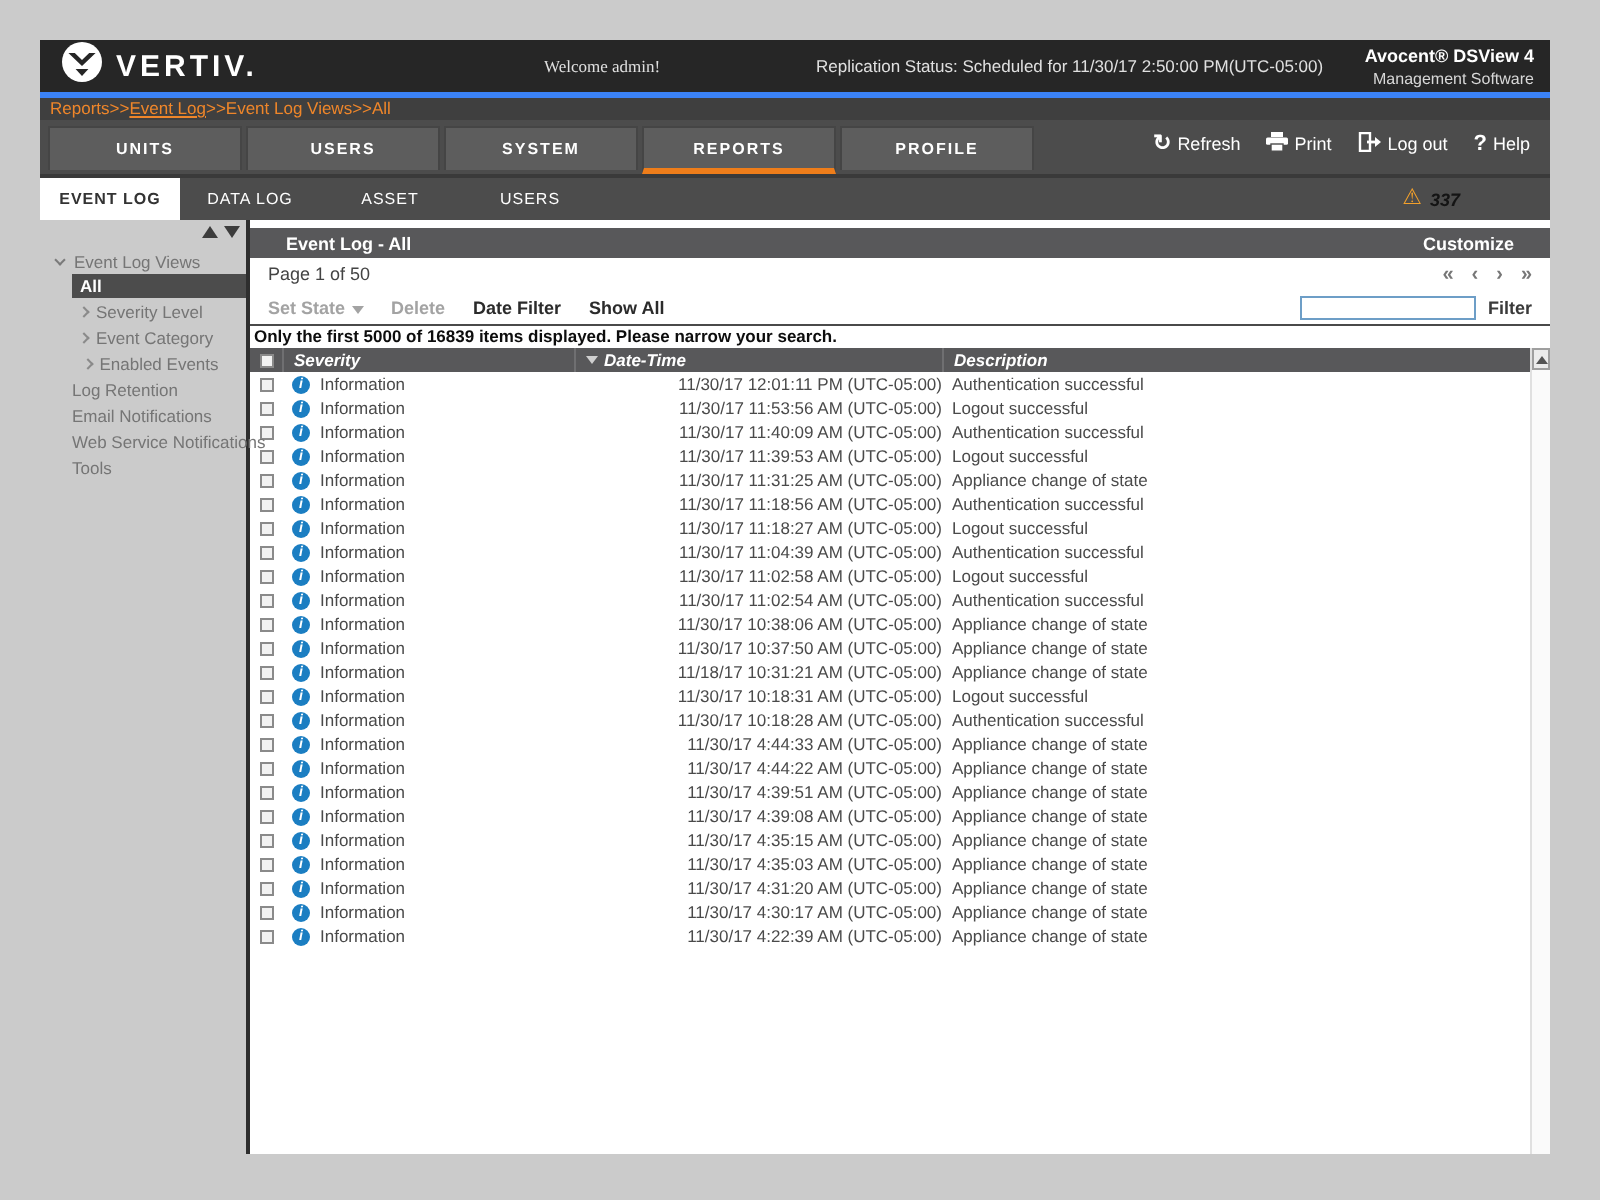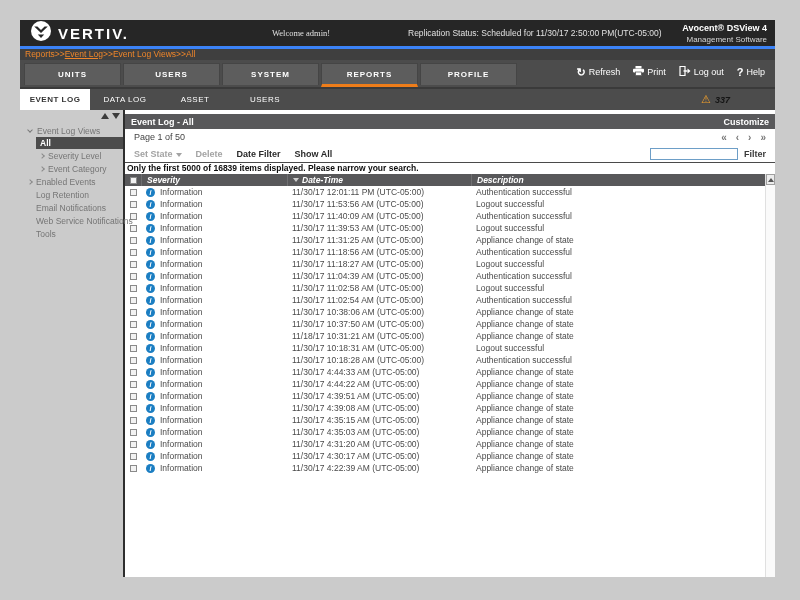--- a/index.html
+++ b/index.html
@@ -58,28 +58,28 @@
     border-top:6px solid #3c3c3c; }
   .tree { margin-top:14px; }
   .tree-row { height:13px; display:flex; align-items:center; cursor:pointer; white-space:nowrap; }
   .caret-open { width:4px; height:4px; border-right:1.5px solid #7a7a7a; border-bottom:1.5px solid #7a7a7a;
     transform:rotate(45deg); display:inline-block; margin:0 5px 2px 8px; }
   .chev { width:4px; height:4px; border-top:1.5px solid #8a8a8a; border-right:1.5px solid #8a8a8a;
     transform:rotate(45deg); display:inline-block; margin-right:4px; }
   .tree-row.sel { background:#4c4c4c; color:#fff; font-weight:bold; margin-left:16px;
     padding-left:4px; height:12px; }
   .ind2 { padding-left:20px; }
-  .ind1 { padding-left:8px; }
+  .ind1 { padding-left:8px;justify-content:center; }
   .ind1t { padding-left:16px; }
 
   
   .panel { flex:1; background:#fff; border-left:2px solid #2e2e2e; display:flex;
     flex-direction:column; }
   .panel-title { margin-top:4px; height:15px; background:#58585a; color:#fff; font-size:9px;
-    font-weight:bold; display:flex; justify-content:space-between; align-items:center; padding:0 6px;gap:28px; }
+    font-weight:bold; display:flex; justify-content:space-between; align-items:center; padding:0 18px;gap:28px; }
   .customize { cursor:pointer; }
   .page-row { height:16px; display:flex; justify-content:space-between; align-items:center;
     padding:0 9px; font-size:9px; color:#444; }
   .pager { display:flex; gap:9px; color:#777; font-size:10px; font-weight:bold; }
   .pager span { cursor:pointer; }
   .toolbar { height:17px; display:flex; align-items:center; padding:0 9px; font-size:9px;
     font-weight:bold; position:relative; }
   .tb-disabled { color:#a3a3a3; margin-right:14px; cursor:default; }
   .tb-btn { color:#2b2b2b; margin-right:14px; cursor:pointer; }
   .caret-sm { display:inline-block; width:0; height:0; border-left:3px solid transparent;
@@ -92,21 +92,21 @@
 
   
   .table-area { flex:1; display:flex; }
   .table-main { flex:1; display:flex; flex-direction:column; }
   .thead { height:12px; background:#58585a; color:#fff; display:flex; font-size:8.5px;
     font-weight:bold; align-items:center; }
   .th { height:100%; display:flex; align-items:center; }
   .th + .th { border-left:1px solid #6f6f71;font-style:italic; }
   .col-cb { width:16px; display:flex; align-items:center; justify-content:center; }
   .col-sev { width:146px; display:flex; align-items:center; padding-left:5px; }
-  .col-dt { width:184px; padding-left:5px; }
+  .col-dt { width:184px; padding-left:5px;text-align:right; }
   .col-desc { flex:1; padding-left:5px; }
   .cb { width:7px; height:7px; background:#f2f2f2; border:1px solid #8a8a8a; display:inline-block;
     cursor:pointer; }
   .sort-down { width:0; height:0; border-left:3px solid transparent; border-right:3px solid transparent;
     border-top:4px solid #cfcfcf; margin-right:3px; }
   .tbody { display:block; }
   .trow { height:12px; display:flex; align-items:center; font-size:8.5px; color:#4a4a4a; }
   .info-icon { width:9px; height:9px; border-radius:50%; background:#1b7ec2; color:#fff;
     font-size:7px; font-weight:bold; display:inline-flex; align-items:center; justify-content:center;
     font-style:italic; }

